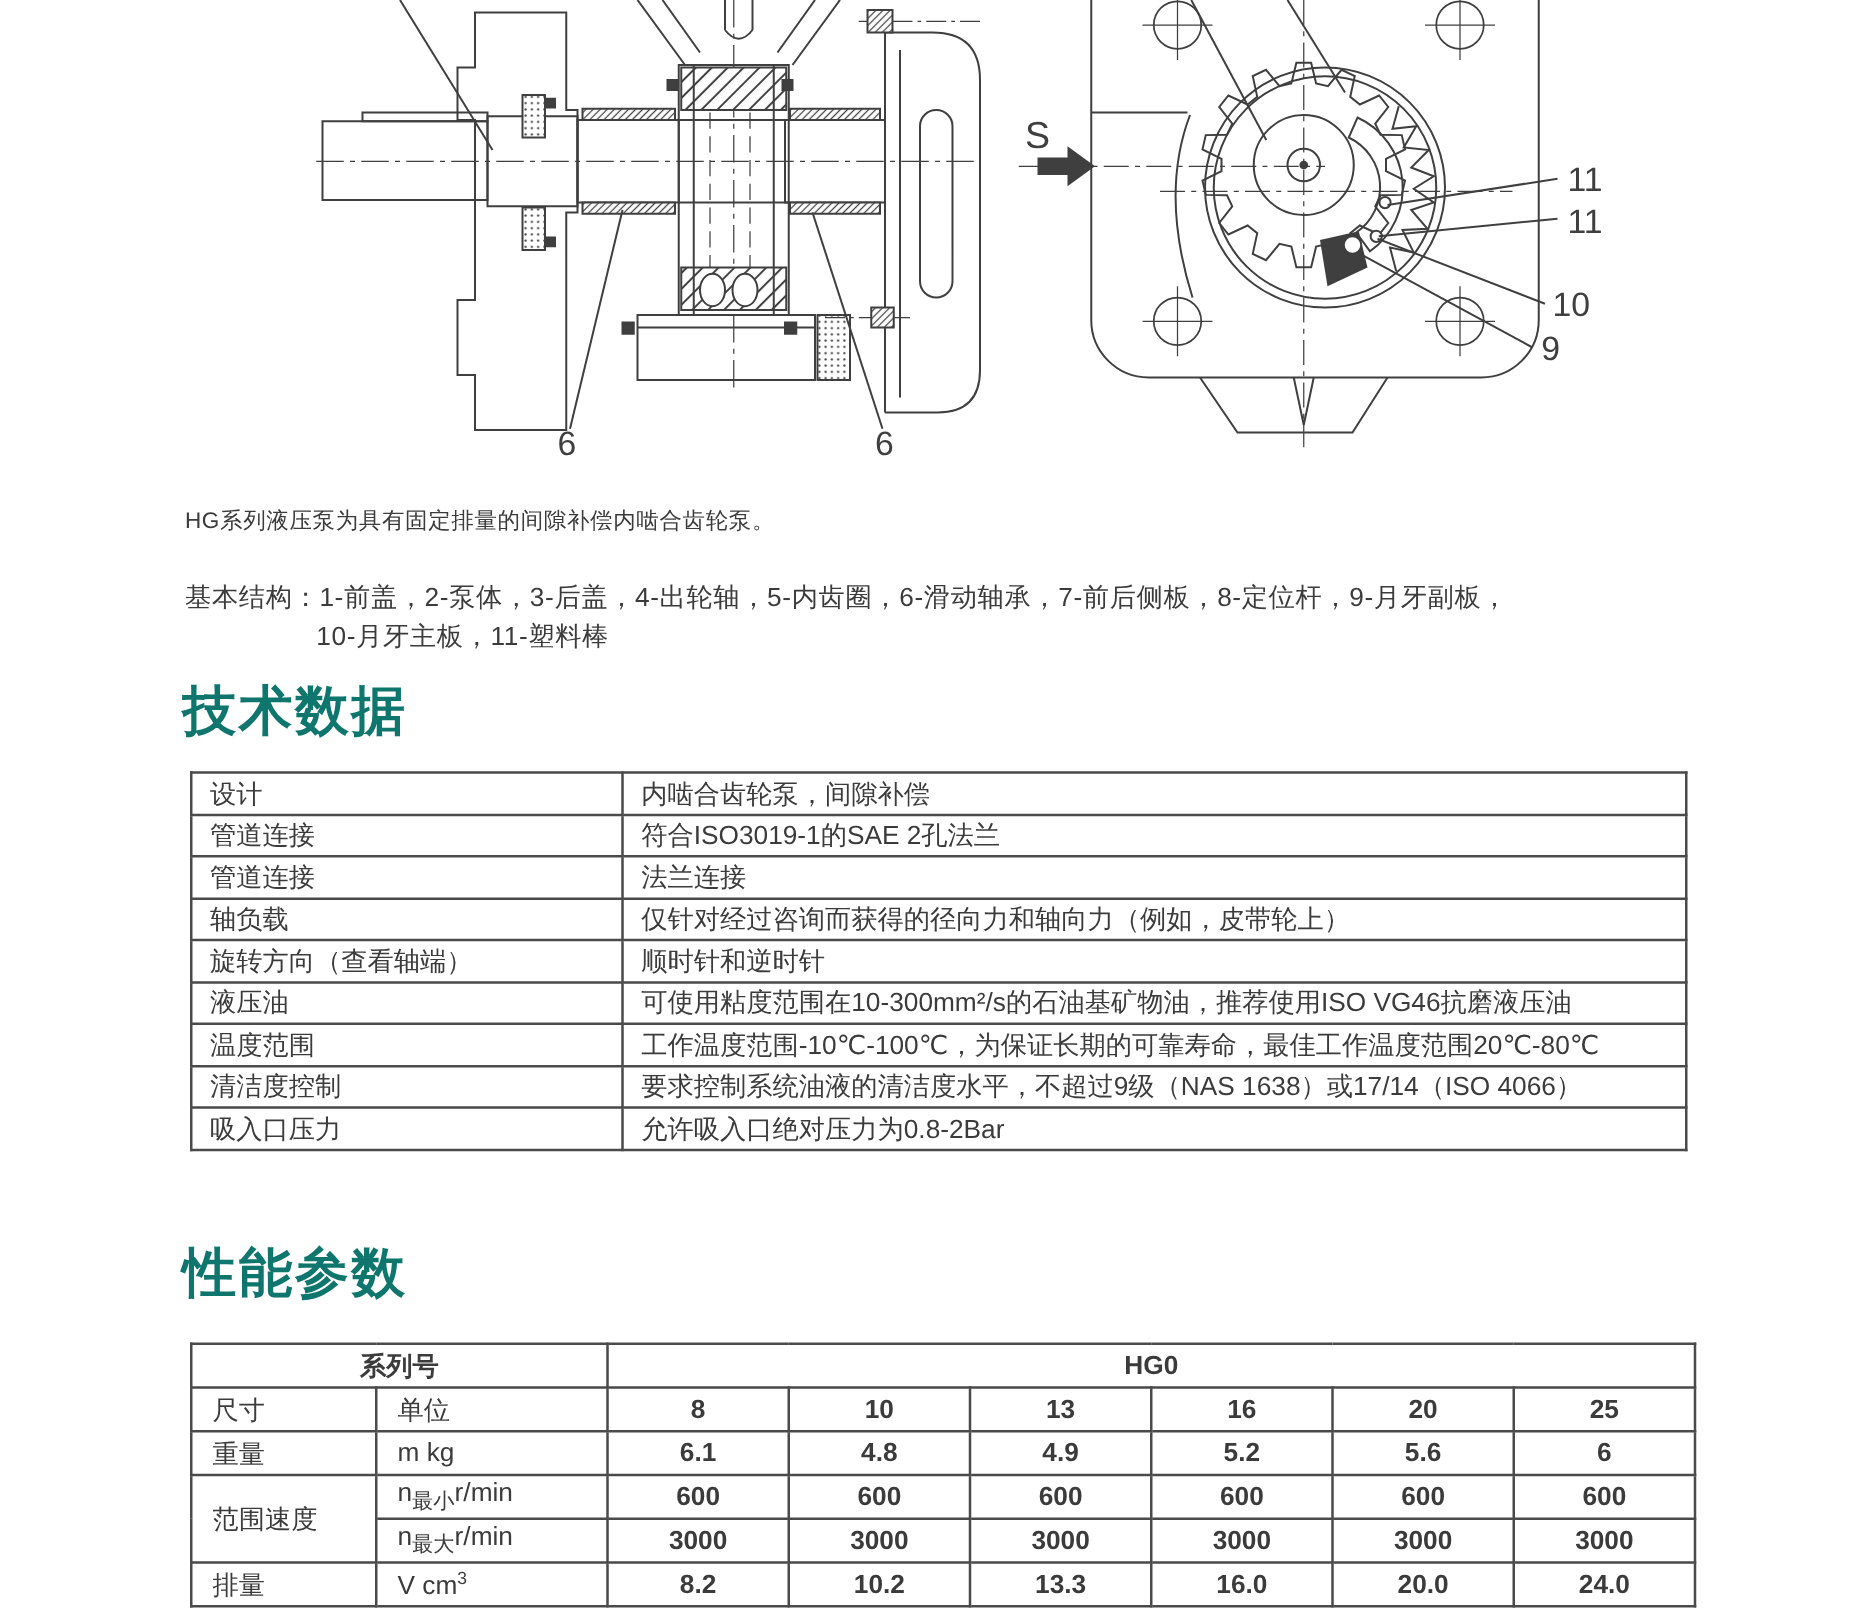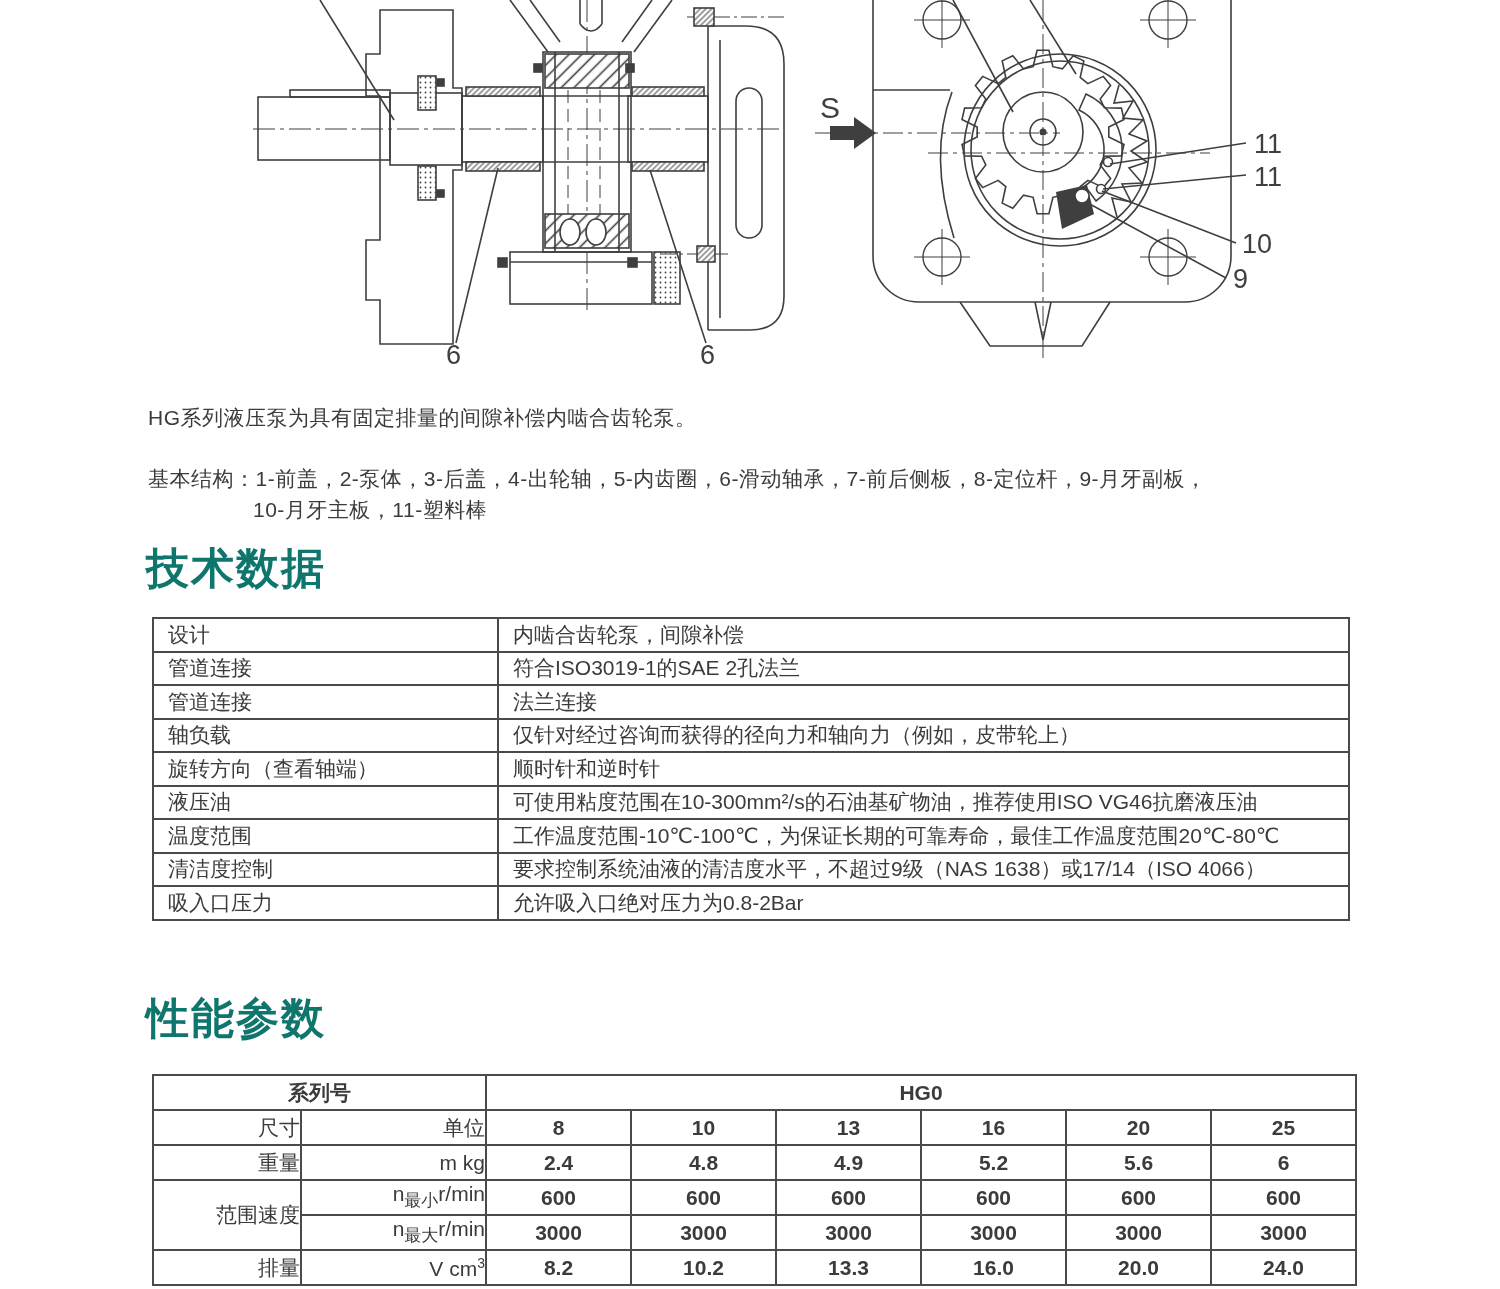--- a/index.html
+++ b/index.html
@@ -2,36 +2,36 @@
 <html><head>
 <meta charset="utf-8">
 <style>
   html,body{margin:0;padding:0;}
   body{
     width:1500px;height:1289px;position:relative;overflow:hidden;
     background:#ffffff;color:#3b3b3b;
     font-family:"Liberation Sans","DejaVu Sans",sans-serif;
   }
   .abs{position:absolute;}
-  .intro{left:148px;top:404px;font-size:21px;letter-spacing:.5px;}
+  .intro{left:148px;top:404px;font-size:18px;letter-spacing:.5px;}
   .structure{left:148px;top:463px;font-size:21px;line-height:31px;letter-spacing:.5px;}
   .structure .l2{margin-left:105px;}
   h2.sec{
     margin:0;font-size:43px;font-weight:700;color:#0f766e;letter-spacing:2px;
     font-family:"Liberation Sans","DejaVu Sans",sans-serif;
   }
   #tech-title{left:146px;top:540px;}
   #perf-title{left:146px;top:990px;}
   table{border-collapse:collapse;table-layout:fixed;background:#fff;}
   td{border:2px solid #4a4a4a;font-size:21px;color:#3b3b3b;overflow:hidden;white-space:nowrap;}
   #tech-table{left:152px;top:617px;width:1196px;}
   #tech-table td{height:31.5px;padding:0 0 0 14px;}
   #perf-table{left:152px;top:1074px;width:1203px;}
   #perf-table td{height:33px;padding:0;}
-  #perf-table td.lbl{text-align:right;}
+  #perf-table td.lbl{padding-left:16px;text-align:left;}
   #perf-table td.ctr{text-align:center;font-weight:bold;}
   sub{font-size:17px;}
   sup{font-size:14px;}
   svg text{fill:#3f3f3f;font-family:"Liberation Sans","DejaVu Sans",sans-serif;}
   .diagram{position:absolute;top:0;}
 </style>
 </head>
 <body>
 
 <svg class="diagram" style="left:248px;" width="540" height="370" viewBox="0 0 540 370">
@@ -277,21 +277,21 @@
     <td class="ctr">8</td>
     <td class="ctr">10</td>
     <td class="ctr">13</td>
     <td class="ctr">16</td>
     <td class="ctr">20</td>
     <td class="ctr">25</td>
   </tr>
   <tr>
     <td class="lbl">重量</td>
     <td class="lbl">m kg</td>
-    <td class="ctr">2.4</td>
+    <td class="ctr">6.1</td>
     <td class="ctr">4.8</td>
     <td class="ctr">4.9</td>
     <td class="ctr">5.2</td>
     <td class="ctr">5.6</td>
     <td class="ctr">6</td>
   </tr>
   <tr>
     <td class="lbl" rowspan="2">范围速度</td>
     <td class="lbl"><span>n</span><sub>最小</sub><span>r/min</span></td>
     <td class="ctr">600</td>

